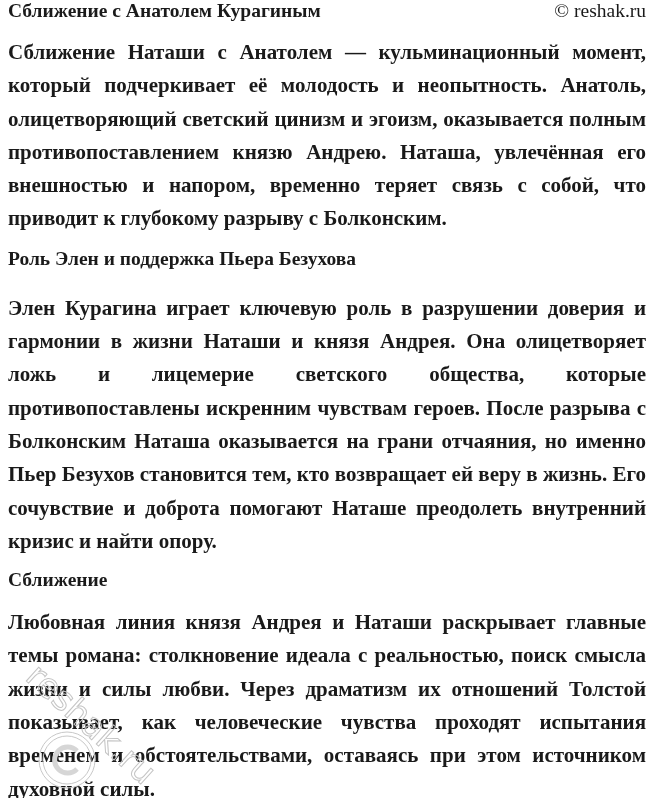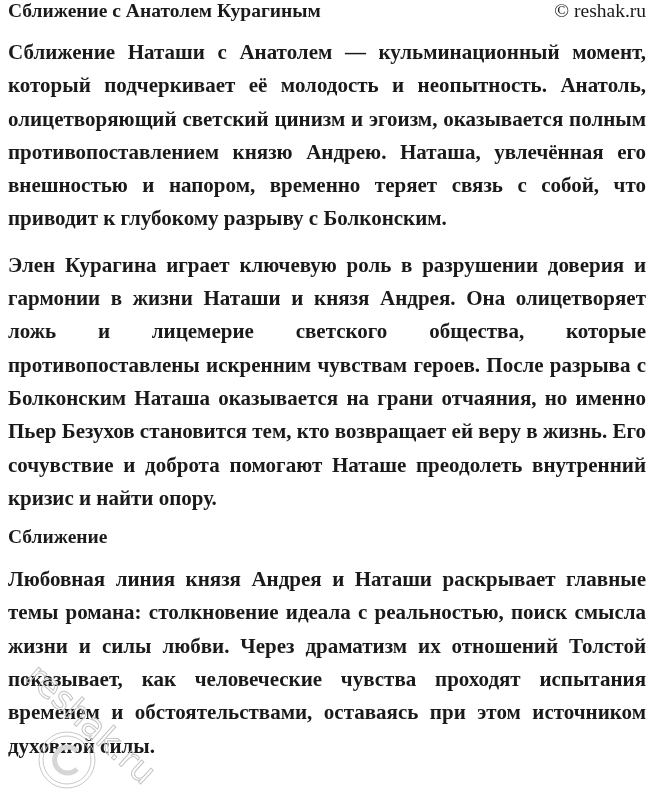--- a/index.html
+++ b/index.html
@@ -47,21 +47,21 @@
     font-weight: bold;
   }
   .section-heading {
     font-weight: bold;
     font-size: 19.5px;
     line-height: 26px;
     margin: 0;
   }
   #p1 { margin-top: 12px; }
   #h2 { margin-top: 10px; }
-  #p2 { margin-top: 13px; }
+  #p2 { margin-top: 20px; }
   #h3 { margin-top: 9px; }
   #p3 { margin-top: 13px; }
 
   .watermark {
     position: absolute;
     left: 22px;
     top: 655px;
     width: 150px;
     height: 150px;
     pointer-events: none;
@@ -71,20 +71,21 @@
 <body>
 
 <div class="page">
   <div class="header-row">
     <h1 class="heading">Сближение с Анатолем Курагиным</h1>
     <span class="copyright">© reshak.ru</span>
   </div>
 
   <p id="p1" class="para">Сближение Наташи с Анатолем — кульминационный момент, который подчеркивает её молодость и неопытность. Анатоль, олицетворяющий светский цинизм и эгоизм, оказывается полным противопоставлением князю Андрею. Наташа, увлечённая его внешностью и напором, временно теряет связь с собой, что приводит к глубокому разрыву с Болконским.</p>
 
+  <h2 id="h2" class="section-heading">Роль Элен и поддержка Пьера Безухова</h2>
   <p id="p2" class="para">Элен Курагина играет ключевую роль в разрушении доверия и гармонии в жизни Наташи и князя Андрея. Она олицетворяет ложь и лицемерие светского общества, которые противопоставлены искренним чувствам героев. После разрыва с Болконским Наташа оказывается на грани отчаяния, но именно Пьер Безухов становится тем, кто возвращает ей веру в жизнь. Его сочувствие и доброта помогают Наташе преодолеть внутренний кризис и найти опору.</p>
 
   <h2 id="h3" class="section-heading">Сближение</h2>
   <p id="p3" class="para">Любовная линия князя Андрея и Наташи раскрывает главные темы романа: столкновение идеала с реальностью, поиск смысла жизни и силы любви. Через драматизм их отношений Толстой показывает, как человеческие чувства проходят испытания временем и обстоятельствами, оставаясь при этом источником духовной силы.</p>
 </div>
 
 <svg class="watermark" viewBox="0 0 150 150">
   <g fill="none" stroke="#c8c8c8" stroke-width="1">
     <circle cx="45" cy="105" r="28"></circle>
     <circle cx="45" cy="105" r="24"></circle>

